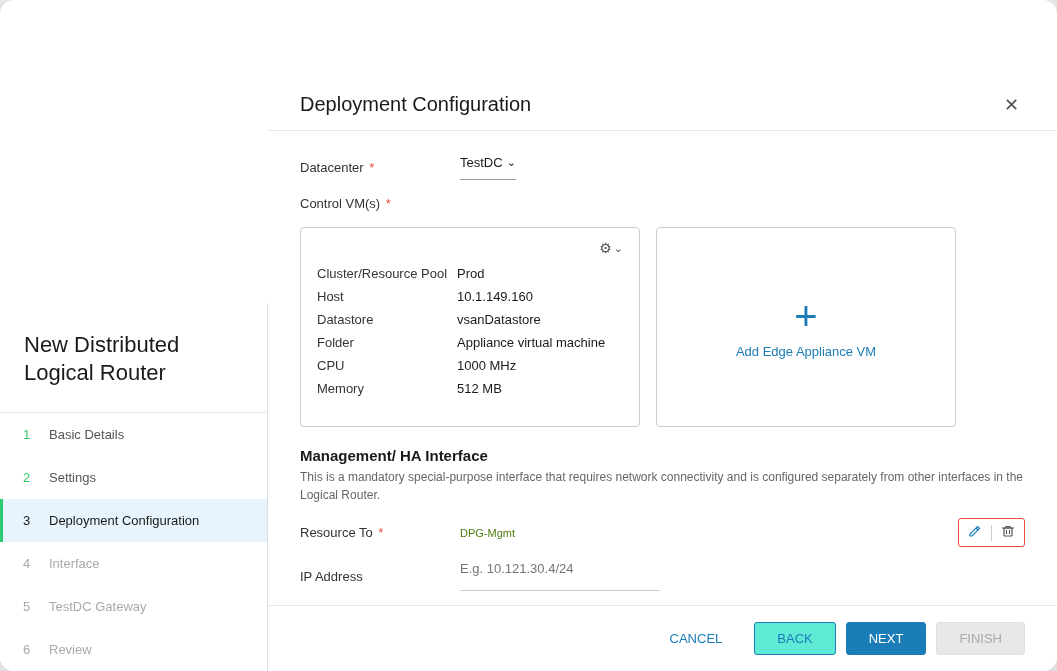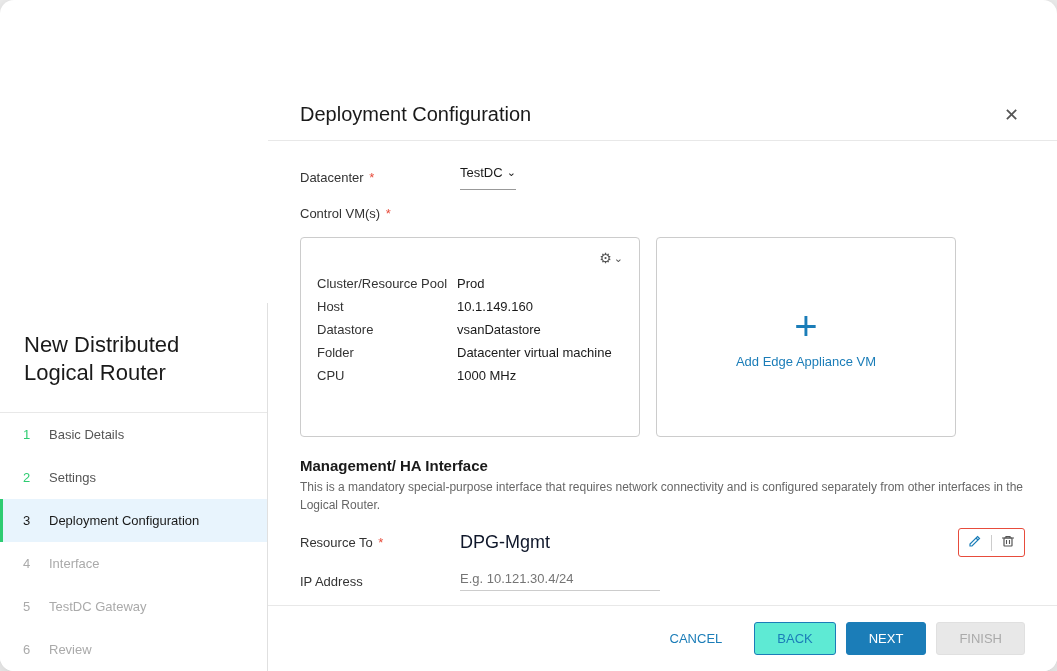--- a/index.html
+++ b/index.html
@@ -214,32 +214,32 @@
       align-items: center;
       margin-bottom: 14px;
     }
     .ha-label {
       width: 160px;
       font-size: 13px;
       font-weight: 500;
       color: #333;
     }
     .ha-value {
-      font-size: 18px;
-      color: #0f172a;
+      font-size: 11px;
+      color: #4d7c0f;
       flex: 1;
     }
     .ha-input {
       border: none;
       border-bottom: 1px solid #ccc;
       font-size: 13px;
       color: #999;
       outline: none;
       width: 200px;
-      padding-bottom: 4px;
+      padding-bottom: 14px;
       background: transparent;
     }
     .ha-actions {
       display: flex;
       align-items: center;
       gap: 4px;
       border: 1.5px solid #e74c3c;
       border-radius: 3px;
       padding: 3px 6px;
     }
@@ -376,25 +376,29 @@
           <div class="vm-card-row">
             <span class="vm-card-key">Host</span>
             <span class="vm-card-val">10.1.149.160</span>
           </div>
           <div class="vm-card-row">
             <span class="vm-card-key">Datastore</span>
             <span class="vm-card-val">vsanDatastore</span>
           </div>
           <div class="vm-card-row">
             <span class="vm-card-key">Folder</span>
-            <span class="vm-card-val">Datacenter virtual machine</span>
+            <span class="vm-card-val">Appliance virtual machine</span>
           </div>
           <div class="vm-card-row">
             <span class="vm-card-key">CPU</span>
             <span class="vm-card-val">1000 MHz</span>
+          </div>
+          <div class="vm-card-row">
+            <span class="vm-card-key">Memory</span>
+            <span class="vm-card-val">512 MB</span>
           </div>
         </div>
 
         <div class="add-card" style="min-height:200px;">
           <div class="add-icon">+</div>
           <div class="add-label">Add Edge Appliance VM</div>
         </div>
       </div>
 
       <div style="margin-top:8px;">

